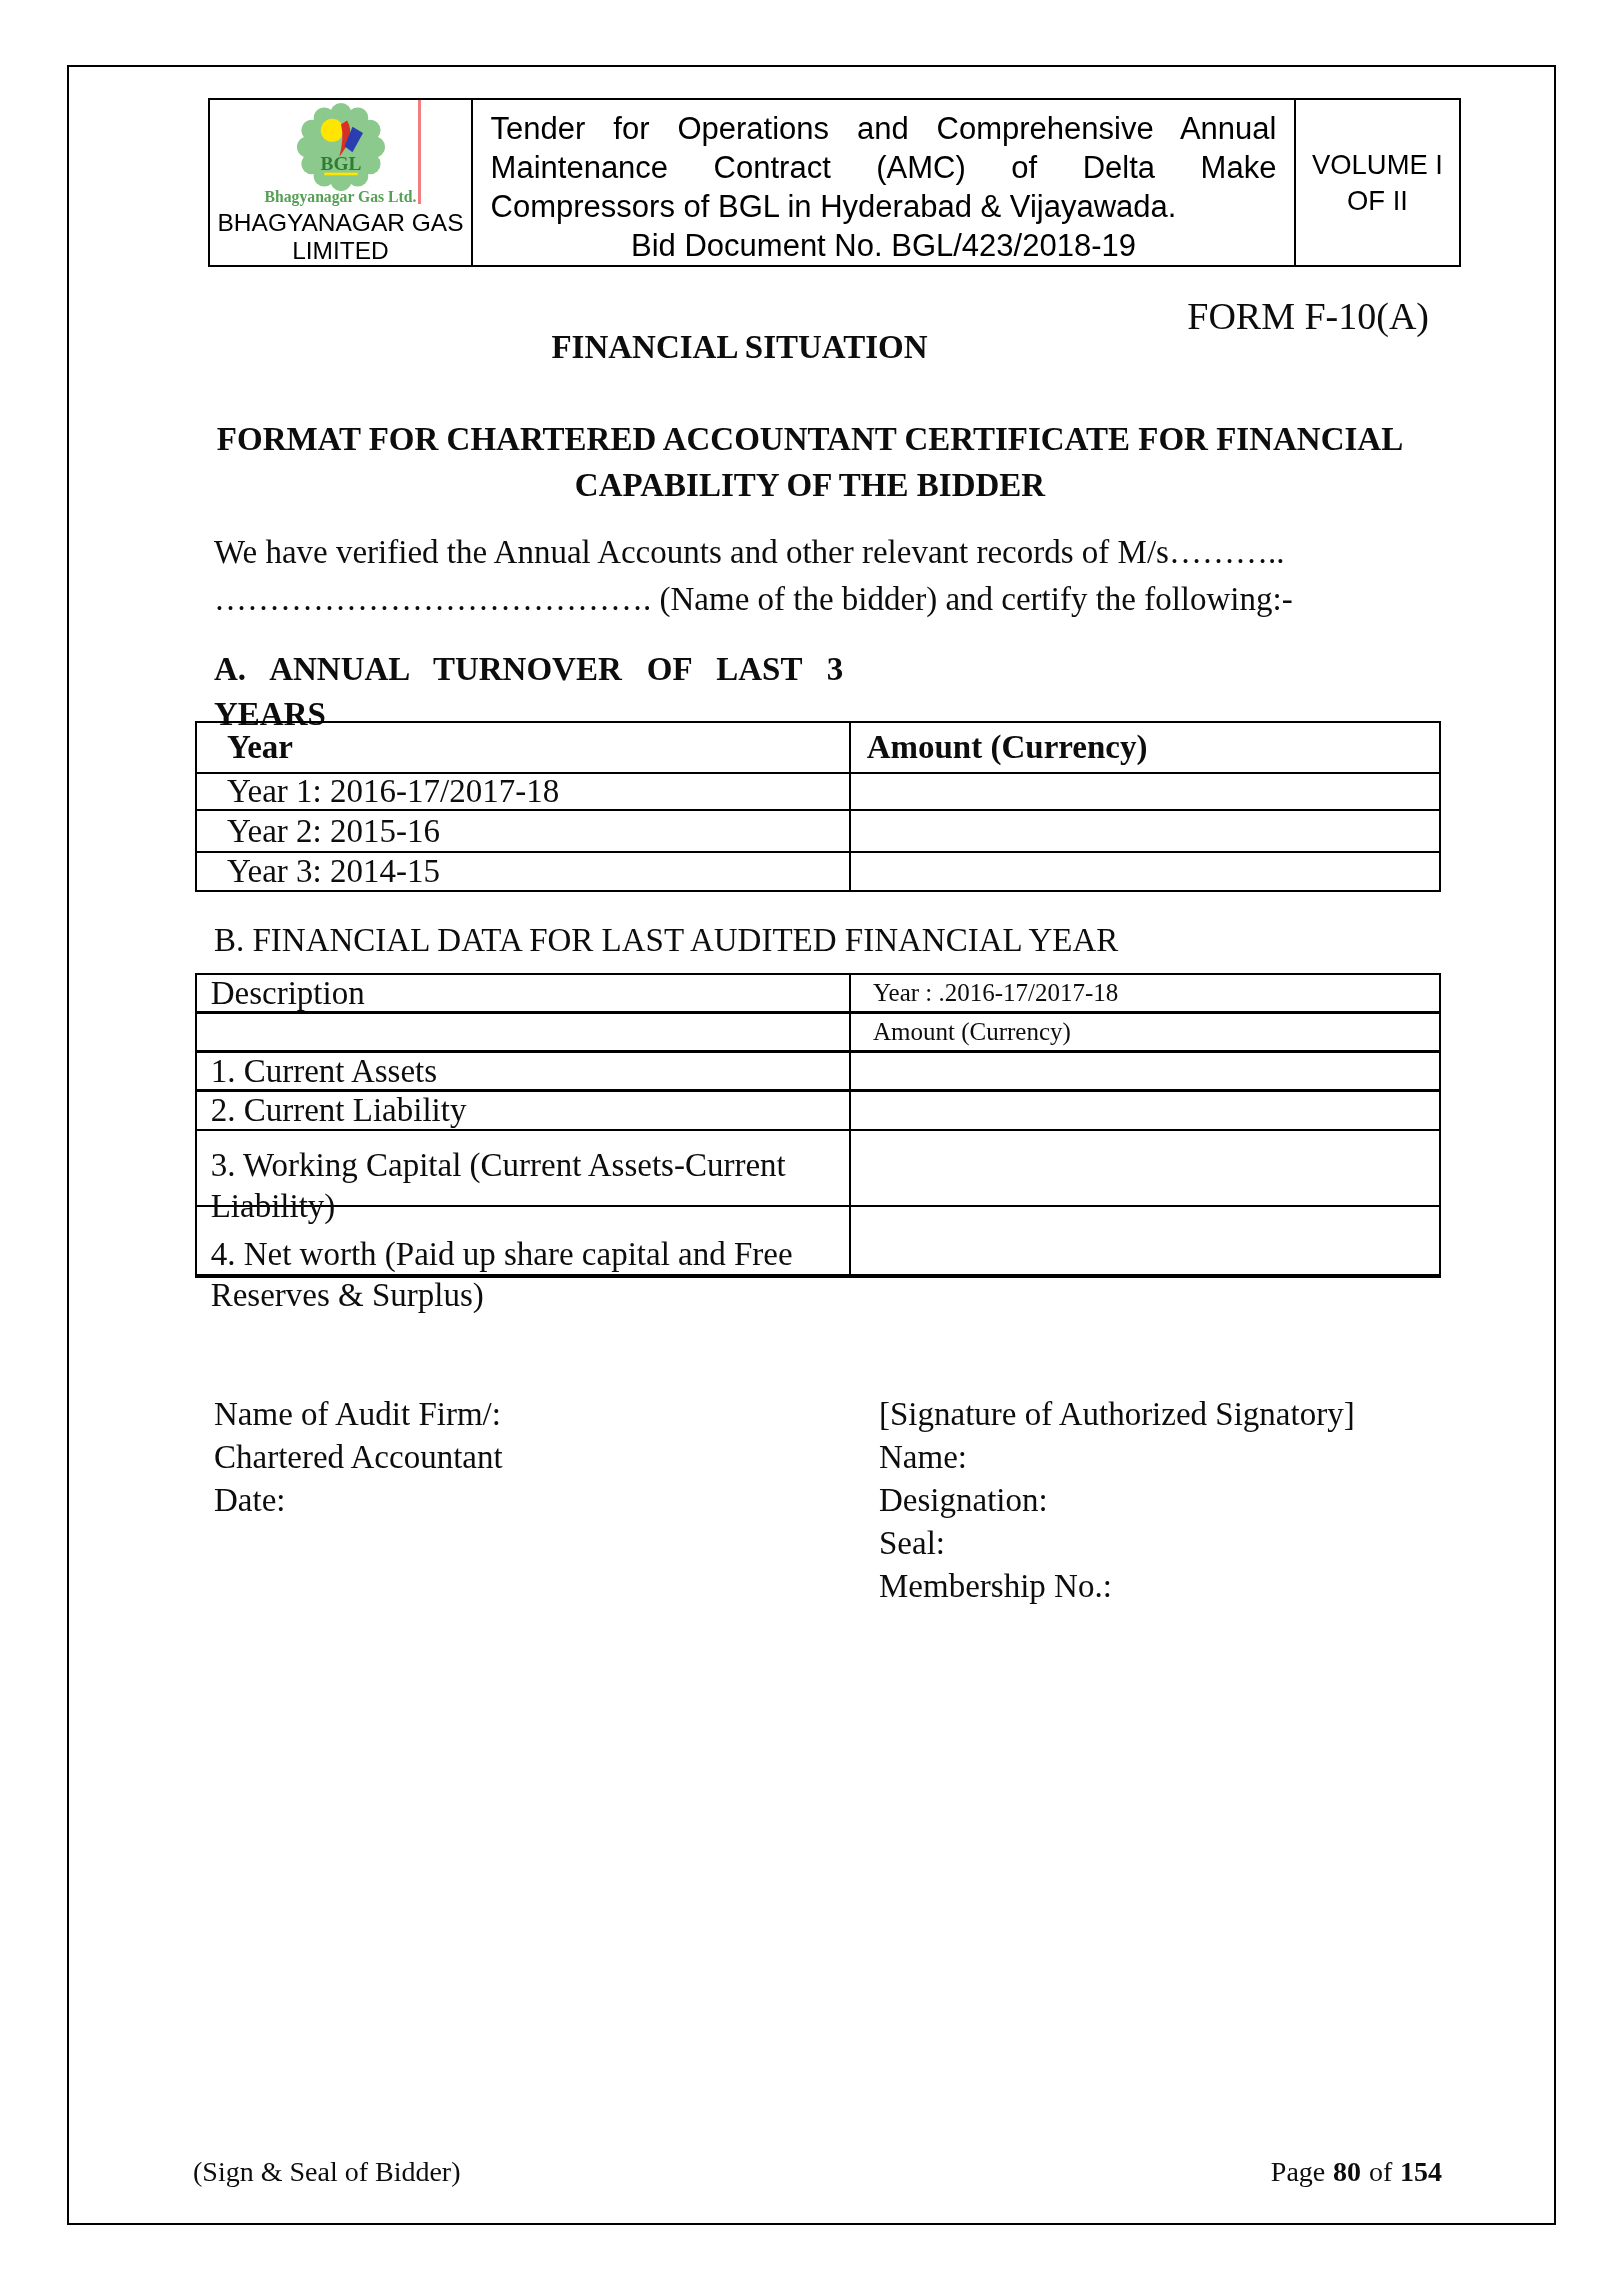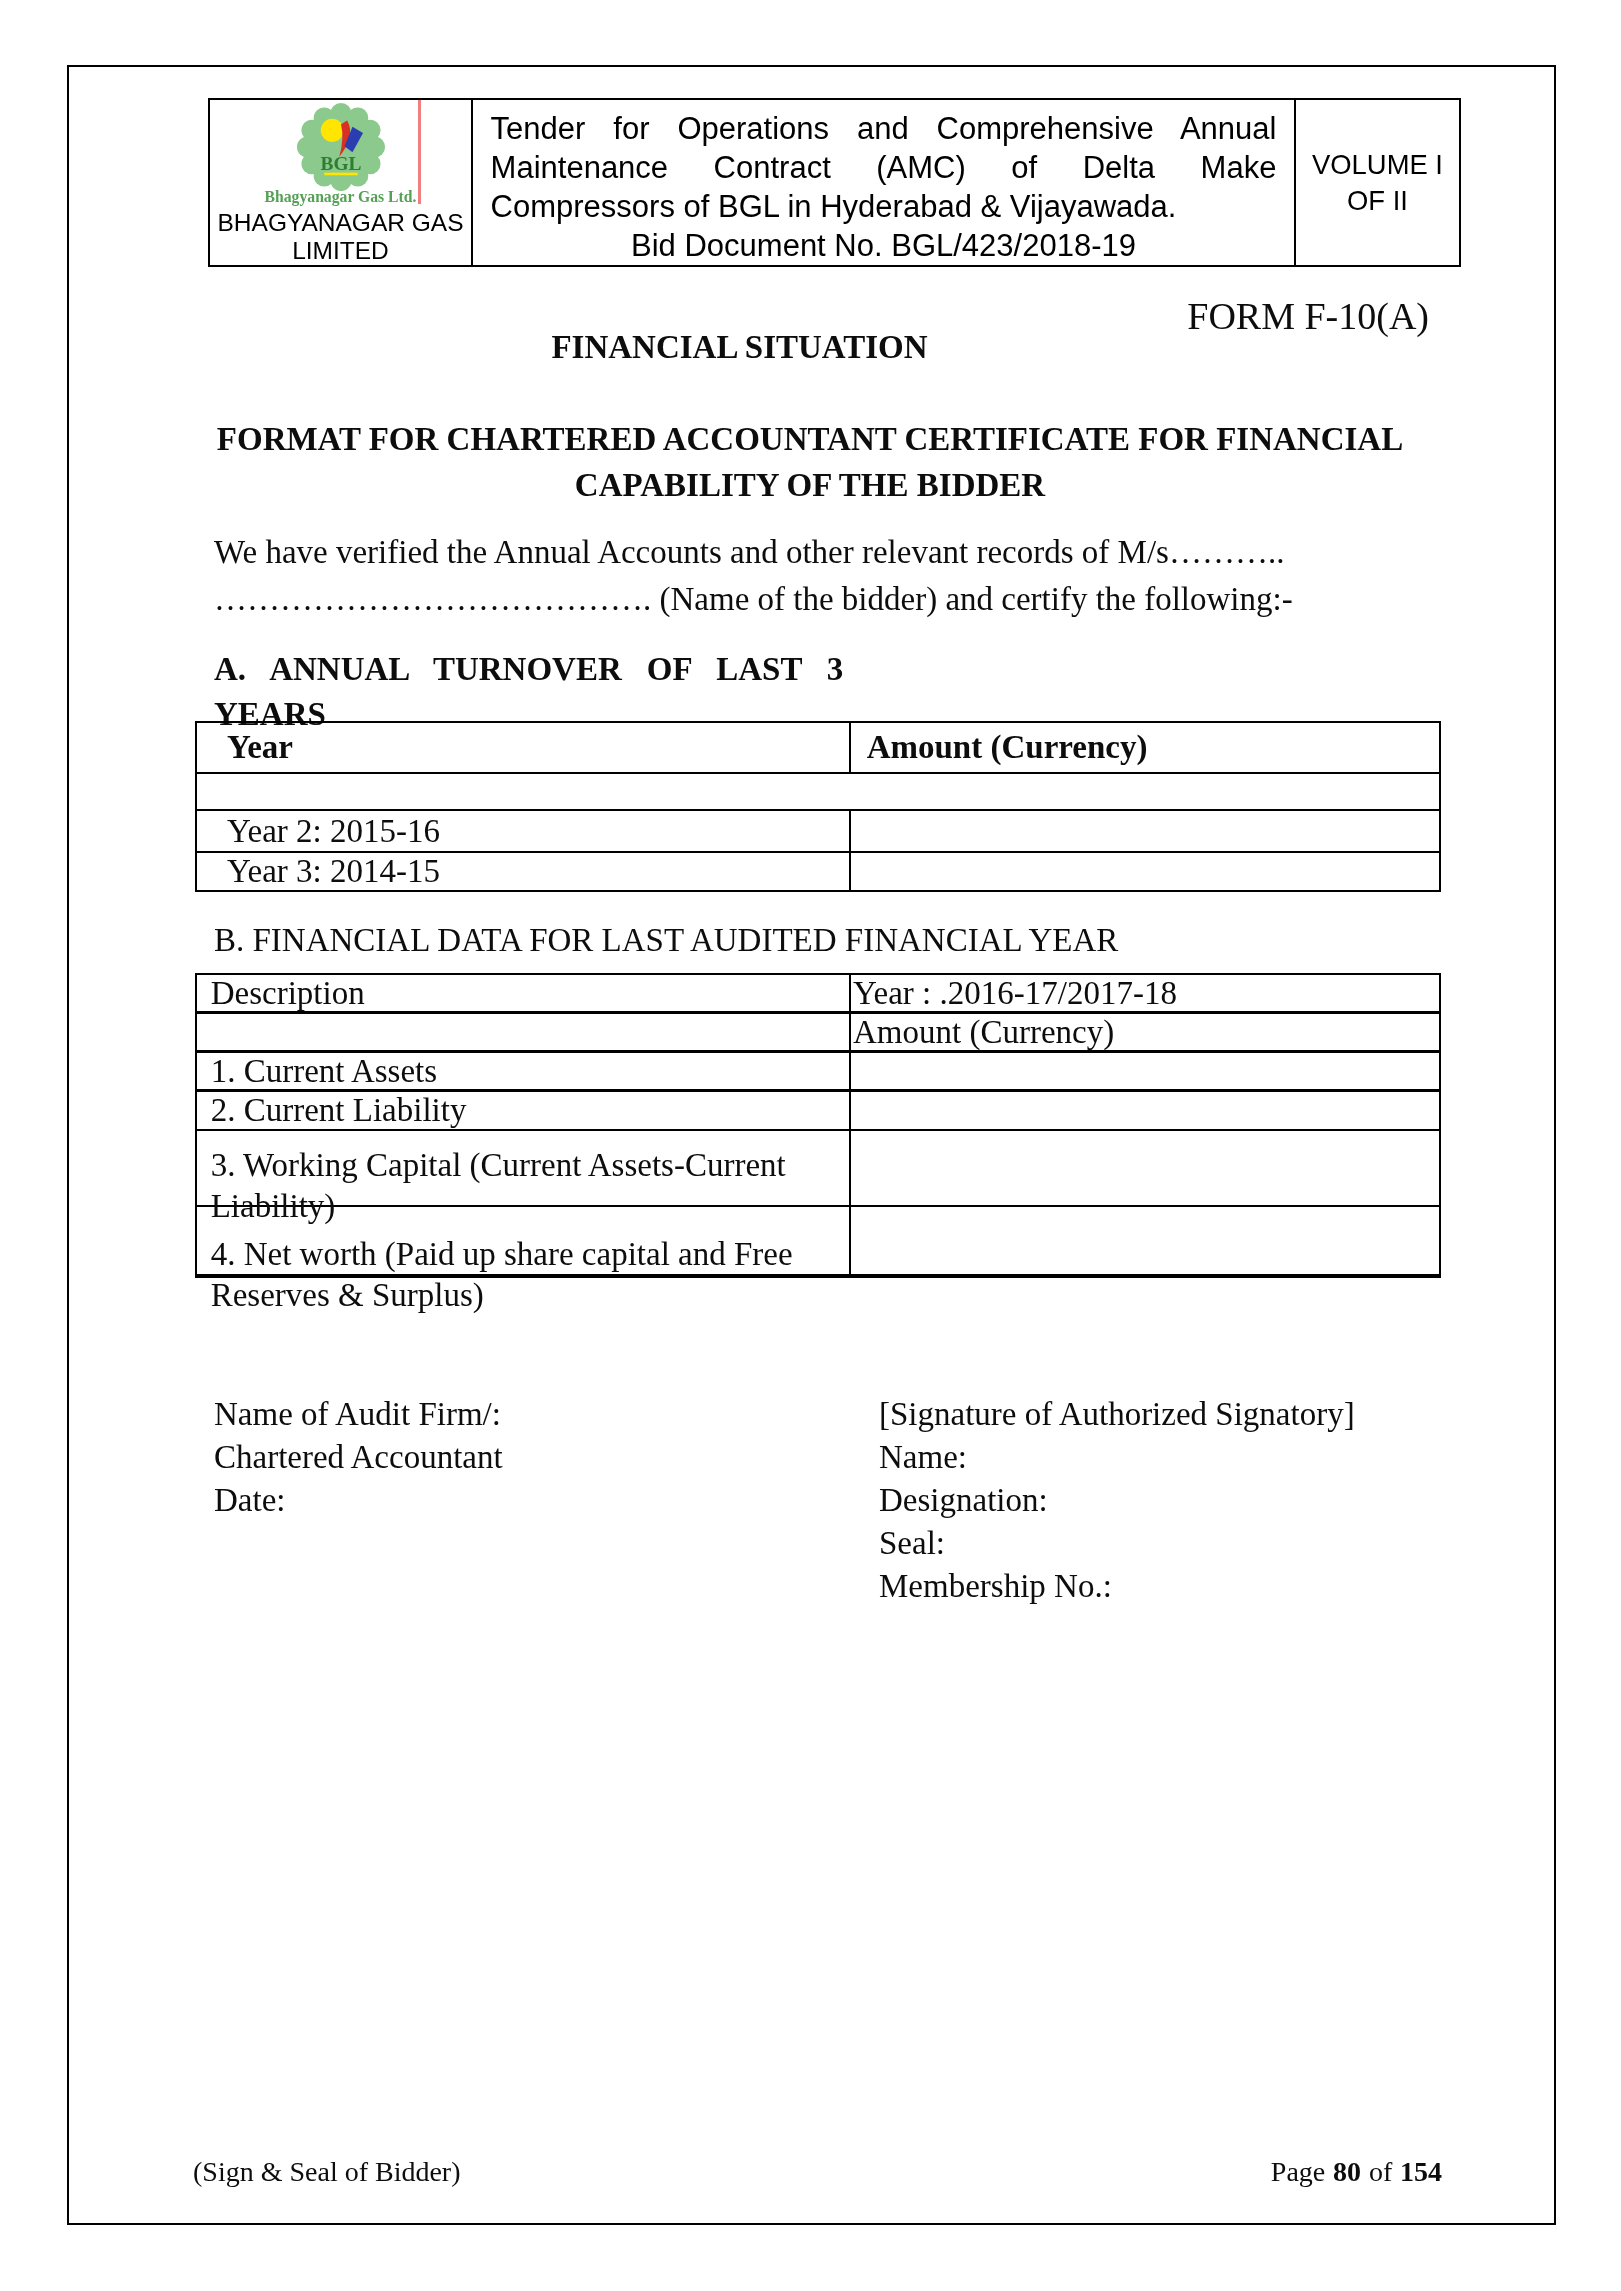--- a/index.html
+++ b/index.html
@@ -48,21 +48,21 @@
   .thead{font-weight:bold}
 
   
   .tableB{top:973px;left:195px;width:1246px;border:2px solid #000;border-bottom:4.9px solid #000;
           box-sizing:border-box}
   .tB-row{display:flex;box-sizing:border-box}
   .bb4{border-bottom:3.9px solid #000}
   .bb3{border-bottom:2.9px solid #000}
   .tB-c1{width:654px;border-right:2px solid #000;box-sizing:border-box;padding-left:13.7px;
          font-size:33px;line-height:41px}
-  .tB-c2{flex:1;padding-left:2px;font-size:33px}
+  .tB-c2{flex:1;padding-left:22px;font-size:25px}
   .vc{display:flex;align-items:center}
   .rh40{height:39px}.rh78{height:76px}.rh92{height:67px}
   .pt5{padding-top:14px}.pt28{padding-top:27.4px}
 
   
   .sig-left{top:1393px;left:214px;font-size:33px;line-height:43px}
   .sig-right{top:1393px;left:879px;font-size:33px;line-height:43px}
   .footer{top:2156px;left:193px;width:1249px;display:flex;justify-content:space-between;font-size:28px}
   .pg span,.pg b{margin-right:7.8px}
   .pg b:last-child{margin-right:0}
@@ -136,20 +136,21 @@
     <div class="ws">A. ANNUAL TURNOVER OF LAST 3</div>
     <div>YEARS</div>
   </div>
 
   <div class="abs tableA">
     <div class="tA-row h52 thead">
       <div class="tA-c1">Year</div>
       <div class="tA-c2">Amount (Currency)</div>
     </div>
     <div class="tA-row h38">
+      <div class="tA-c1">Year 1: 2016-17/2017-18</div>
       <div class="tA-c2"></div>
     </div>
     <div class="tA-row h43">
       <div class="tA-c1">Year 2: 2015-16</div>
       <div class="tA-c2"></div>
     </div>
     <div class="tA-row h38">
       <div class="tA-c1">Year 3: 2014-15</div>
       <div class="tA-c2"></div>
     </div>

